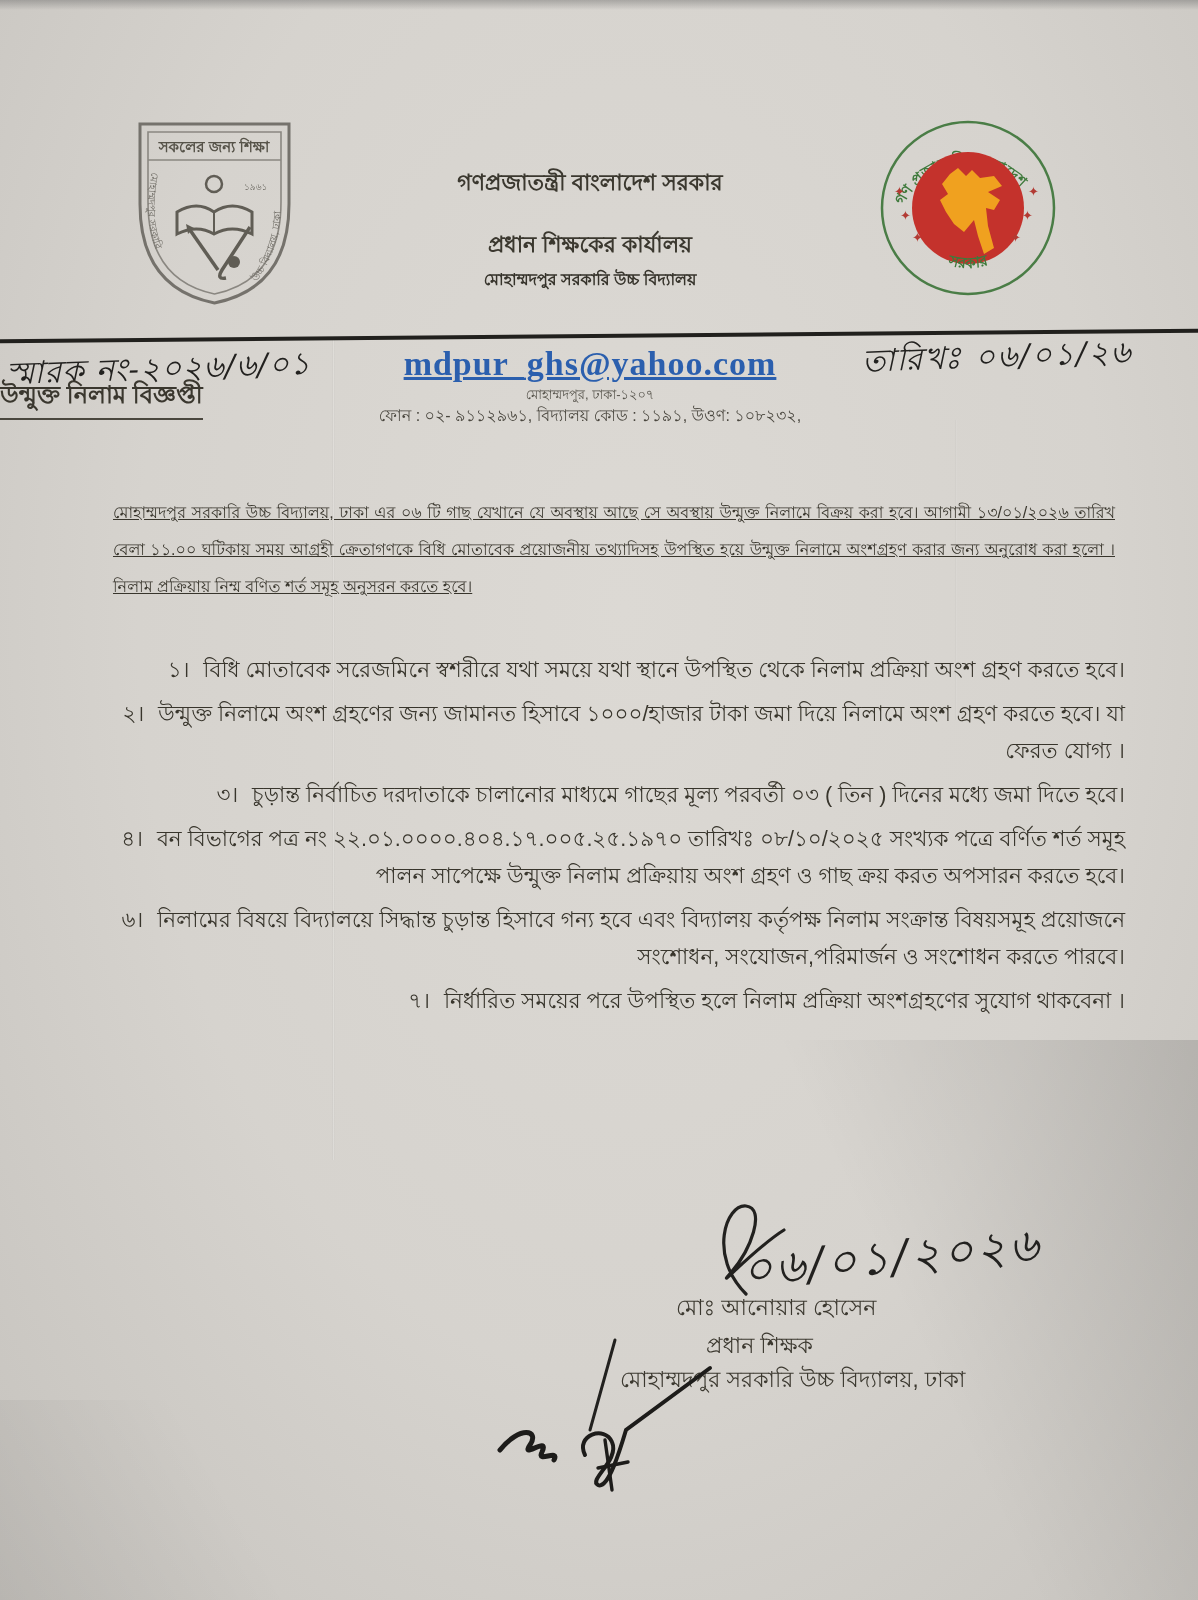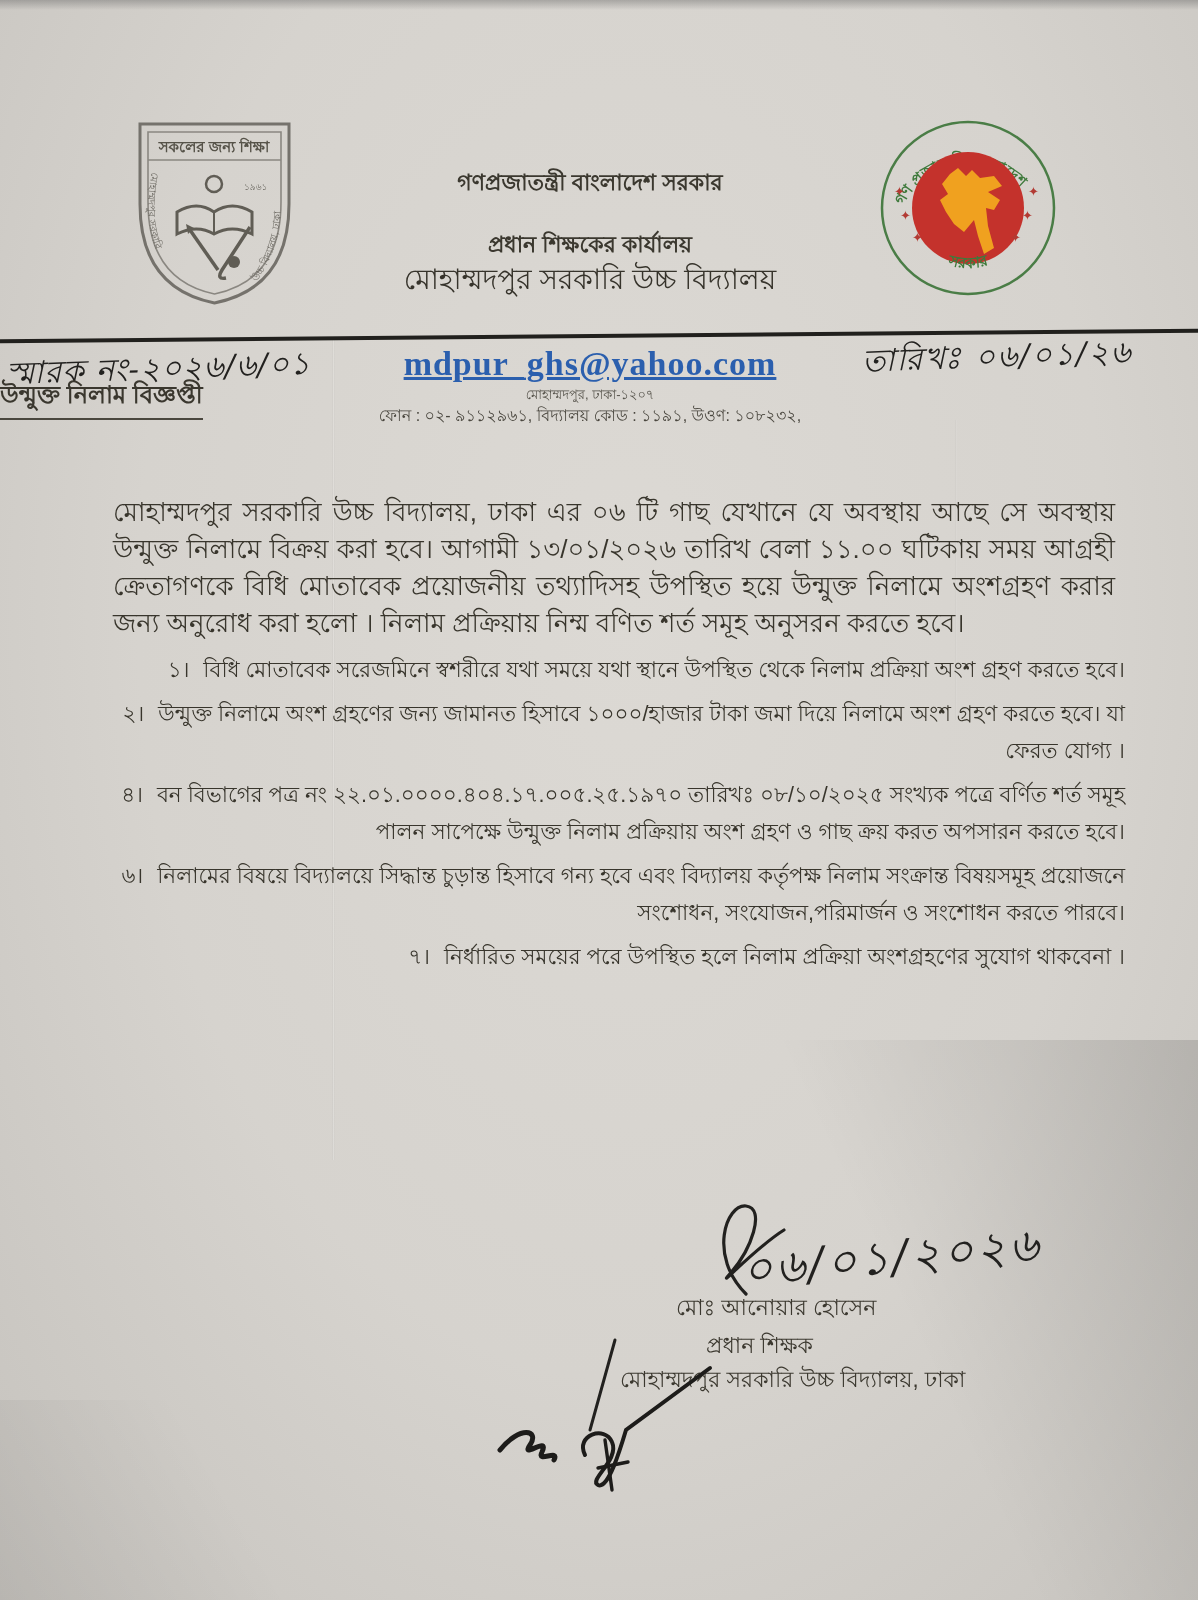--- a/index.html
+++ b/index.html
@@ -21,21 +21,21 @@
   .crease-v2{position:absolute;left:955px;top:420px;width:2px;height:300px;
     background:linear-gradient(90deg,rgba(0,0,0,.04),rgba(255,255,255,.14));}
   .fold-br{position:absolute;right:0;bottom:0;width:420px;height:560px;
     background:linear-gradient(245deg,rgba(0,0,0,.13) 0%,rgba(0,0,0,.05) 38%,rgba(0,0,0,0) 62%);}
   .fold-bl{position:absolute;left:0;bottom:0;width:300px;height:200px;
     background:linear-gradient(60deg,rgba(0,0,0,.07),rgba(0,0,0,0) 70%);}
 
   
   .header-center{position:absolute;left:250px;top:138px;width:680px;text-align:center;}
   .hdr-line1,.hdr-line2{font-size:22px;font-weight:bold;color:#3b382f;line-height:34px;margin-top:28px;}
-  .hdr-line3{font-size:28px;font-weight:normal;color:#36332b;line-height:36px;}
+  .hdr-line3{font-size:16px;font-weight:bold;color:#36332b;line-height:36px;}
   .hdr-email{font-family:"Liberation Serif", serif;font-size:34px;font-weight:bold;
     color:#2b5fae;text-decoration:underline;letter-spacing:1px;line-height:44px;margin-top:44px;}
   .hdr-addr{font-size:13px;color:#55524a;line-height:18px;}
   .hdr-contact{font-size:16px;color:#4a473f;line-height:24px;}
 
   
   .seal-left{position:absolute;left:122px;top:112px;}
   .seal-right{position:absolute;left:876px;top:116px;}
 
   
@@ -47,21 +47,21 @@
   .memo-no{position:absolute;left:6px;top:344px;font-size:31px;transform:rotate(-2deg);letter-spacing:1px;}
   .memo-date{position:absolute;left:862px;top:332px;font-size:31px;transform:rotate(-2deg);letter-spacing:2px;}
 
   
   .doc-title-wrap{position:absolute;left:0;top:376px;width:960px;}
   .doc-title{display:inline-block;font-size:24px;font-weight:bold;color:#3a372e;
     border-bottom:2px solid #4a473e;padding-bottom:2px;}
 
   
   .intro{position:absolute;left:113px;top:494px;width:1002px;
-    font-size:26px;line-height:37px;text-align:justify;color:#38352c;}
+    font-size:16px;line-height:37px;text-align:justify;color:#38352c;text-decoration:underline;}
   .terms{position:absolute;left:113px;top:652px;width:1012px;
     font-size:21.5px;line-height:37px;color:#38352c;}
   .term{margin:0 0 7px 0;text-align:right;}
   .term .no{margin-right:14px;}
 
   
   .sig-date{position:absolute;left:742px;top:1222px;font-size:46px;transform:rotate(-5deg);letter-spacing:3px;}
   .sig-flourish{position:absolute;left:688px;top:1196px;}
   .sig-name{position:absolute;left:676px;top:1290px;font-size:22px;color:#3b382f;}
   .sig-role{position:absolute;left:706px;top:1328px;font-size:22px;color:#3b382f;}
@@ -153,20 +153,21 @@
 
   <div class="doc-title-wrap">
     <span class="doc-title">উন্মুক্ত নিলাম বিজ্ঞপ্তী</span>
   </div>
 
   <div class="intro">মোহাম্মদপুর সরকারি  উচ্চ বিদ্যালয়, ঢাকা এর ০৬ টি গাছ যেখানে যে অবস্থায় আছে সে অবস্থায় উন্মুক্ত নিলামে বিক্রয় করা হবে। আগামী ১৩/০১/২০২৬ তারিখ বেলা ১১.০০ ঘটিকায় সময় আগ্রহী ক্রেতাগণকে বিধি মোতাবেক প্রয়োজনীয় তথ্যাদিসহ উপস্থিত হয়ে উন্মুক্ত নিলামে অংশগ্রহণ করার জন্য অনুরোধ করা হলো । নিলাম প্রক্রিয়ায় নিম্ম বণিত শর্ত সমূহ অনুসরন করতে হবে।</div>
 
   <div class="terms">
     <p class="term"><span class="no">১।</span><span>বিধি মোতাবেক সরেজমিনে স্বশরীরে যথা সময়ে যথা স্থানে উপস্থিত থেকে নিলাম প্রক্রিয়া অংশ  গ্রহণ করতে হবে।</span></p>
     <p class="term"><span class="no">২।</span><span>উন্মুক্ত নিলামে অংশ গ্রহণের জন্য জামানত হিসাবে ১০০০/হাজার টাকা জমা দিয়ে নিলামে অংশ গ্রহণ করতে হবে। যা ফেরত যোগ্য ।</span></p>
+    <p class="term"><span class="no">৩।</span><span>চুড়ান্ত নির্বাচিত দরদাতাকে চালানোর মাধ্যমে গাছের মূল্য পরবর্তী  ০৩ ( তিন  ) দিনের মধ্যে জমা দিতে হবে।</span></p>
     <p class="term"><span class="no">৪।</span><span>বন বিভাগের পত্র নং ২২.০১.০০০০.৪০৪.১৭.০০৫.২৫.১৯৭০ তারিখঃ ০৮/১০/২০২৫ সংখ্যক পত্রে বর্ণিত শর্ত সমূহ পালন সাপেক্ষে উন্মুক্ত  নিলাম প্রক্রিয়ায় অংশ গ্রহণ ও গাছ ক্রয় করত অপসারন করতে হবে।</span></p>
     <p class="term"><span class="no">৬।</span><span>নিলামের বিষয়ে বিদ্যালয়ে সিদ্ধান্ত চুড়ান্ত হিসাবে গন্য হবে এবং বিদ্যালয় কর্তৃপক্ষ নিলাম সংক্রান্ত বিষয়সমূহ প্রয়োজনে সংশোধন, সংযোজন,পরিমার্জন ও সংশোধন করতে  পারবে।</span></p>
     <p class="term"><span class="no">৭।</span><span>নির্ধারিত সময়ের  পরে উপস্থিত হলে  নিলাম প্রক্রিয়া অংশগ্রহণের সুযোগ থাকবেনা ।</span></p>
   </div>
 
   <svg class="sig-flourish" width="120" height="110" viewBox="0 0 120 110">
     <path d="M58,98 C20,60 38,8 58,10 C78,12 64,54 40,80 C30,92 70,50 96,34" fill="none" stroke="#22211f" stroke-width="3.2" stroke-linecap="round"></path>
   </svg>
   <div class="hand sig-date">০৬/০১/২০২৬</div>
   <div class="sig-name">মোঃ আনোয়ার হোসেন</div>

